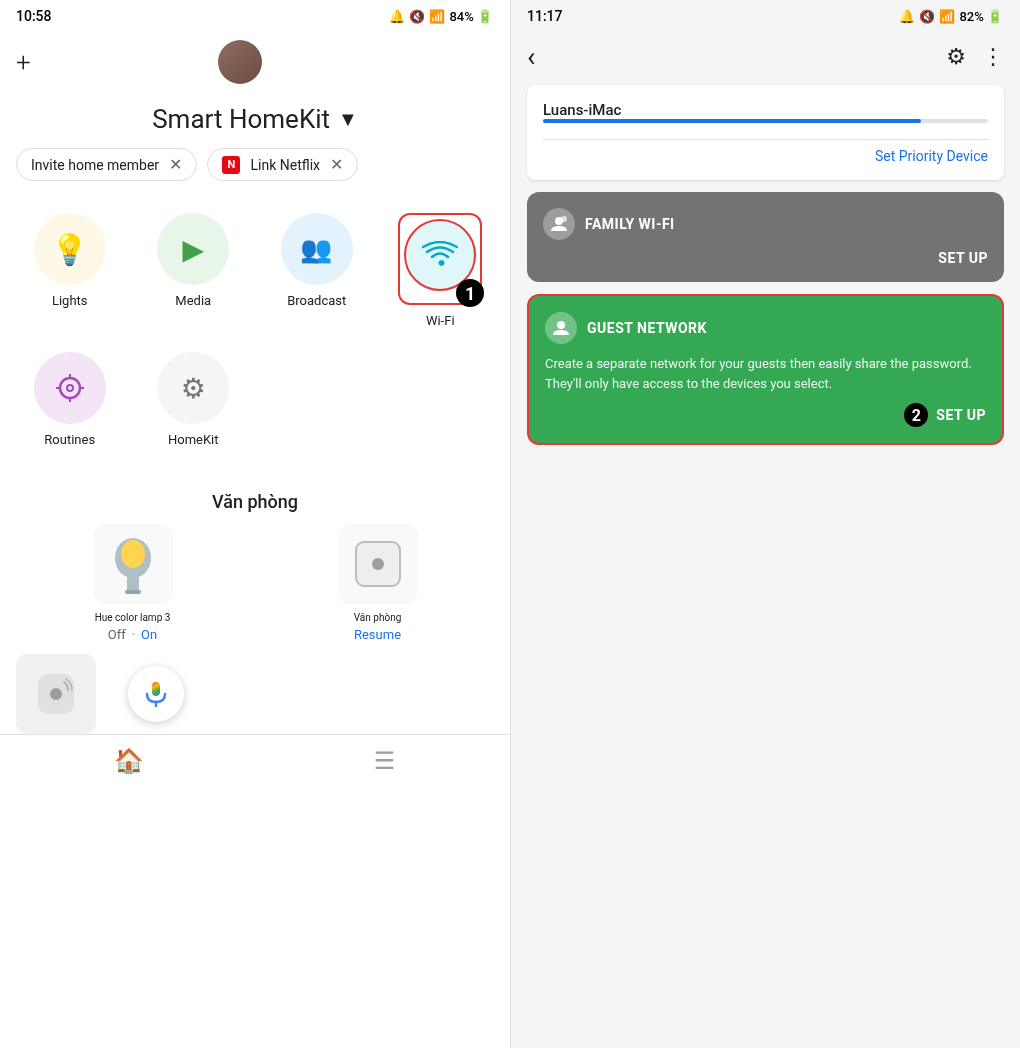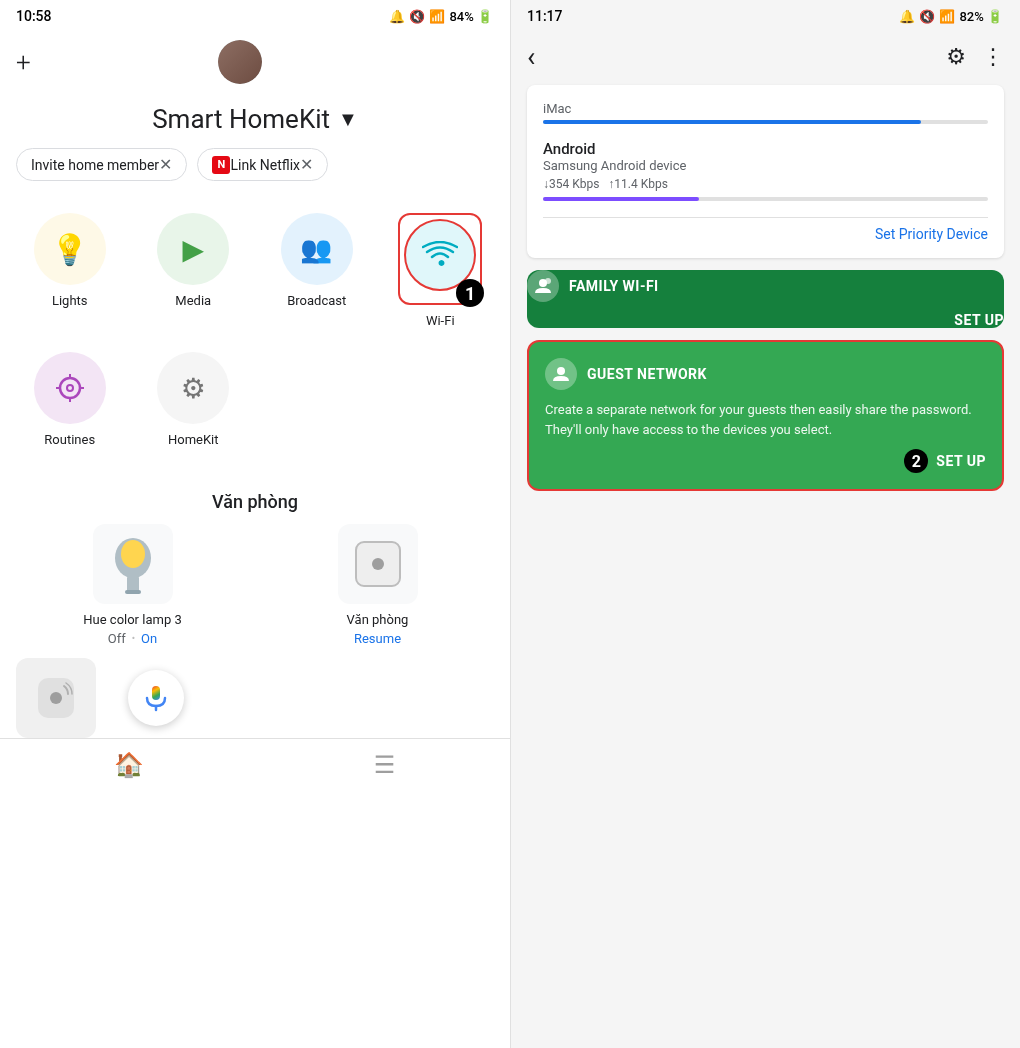--- a/index.html
+++ b/index.html
@@ -95,21 +95,21 @@
     
     .chips-row {
       display: flex;
       gap: 10px;
       padding: 14px 16px 8px;
       flex-wrap: nowrap;
     }
     .chip {
       display: flex;
       align-items: center;
-      gap: 0;
+      gap: 10px;
       padding: 6px 14px;
       border: 1px solid #dadce0;
       border-radius: 20px;
       font-size: 14px;
       color: #202124;
       background: #fff;
       cursor: pointer;
     }
     .chip-x {
       color: #5f6368;
@@ -229,21 +229,21 @@
       height: 80px;
       background: #f8f9fa;
       border-radius: 12px;
       display: flex;
       align-items: center;
       justify-content: center;
       font-size: 40px;
       margin-bottom: 8px;
     }
     .device-name {
-      font-size: 13px;
+      font-size: 10px;
       color: #202124;
       text-align: center;
       margin-bottom: 4px;
     }
     .device-status-row {
       display: flex;
       align-items: center;
       gap: 6px;
     }
     .status-off { color: #5f6368; font-size: 13px; cursor: pointer; }
@@ -373,24 +373,24 @@
       font-size: 14px;
       font-weight: 400;
       padding: 8px 0 0;
       cursor: pointer;
       border-top: 1px solid #e0e0e0;
       margin-top: 8px;
     }
 
     
     .promo-card-blue {
-      background: #15803d;
+      background: #737373;
       border-radius: 12px;
       margin: 0 16px 12px;
-      padding: 0;
+      padding: 16px;
       color: #fff;
     }
     .promo-card-green {
       background: #34a853;
       border-radius: 12px;
       margin: 0 16px 12px;
       padding: 16px;
       color: #fff;
       border: 2px solid #e53935;
     }
@@ -644,37 +644,26 @@
       <span class="icon-btn">⚙</span>
       <span class="icon-btn">⋮</span>
     </div>
   </div>
 
   <div class="right-content">
 
     <div class="device-list-card">
 
       <div class="device-list-item">
-        <div class="device-list-type">iMac</div>
+        <div class="device-list-name">Luans-iMac</div>
         <div class="progress-bar-container">
           <div class="progress-bar-fill-blue" style="width:85%;"></div>
         </div>
       </div>
 
-      <div class="device-list-item">
-        <div class="device-list-name">Android</div>
-        <div class="device-list-type">Samsung Android device</div>
-        <div class="device-list-stats">
-          <span>↓354 Kbps</span>&nbsp;&nbsp;
-          <span>↑11.4 Kbps</span>
-        </div>
-        <div class="progress-bar-container">
-          <div class="progress-bar-fill-purple" style="width:35%;"></div>
-        </div>
-      </div>
 
       <div class="set-priority-btn">Set Priority Device</div>
     </div>
 
     <div class="promo-card-blue">
       <div class="promo-card-header">
         <div class="promo-icon">
           <svg width="20" height="20" viewBox="0 0 20 20" fill="none">
             <circle cx="10" cy="7" r="4" fill="white"></circle>
             <path d="M2 17 Q2 12 10 12 Q18 12 18 17" fill="white"></path>

